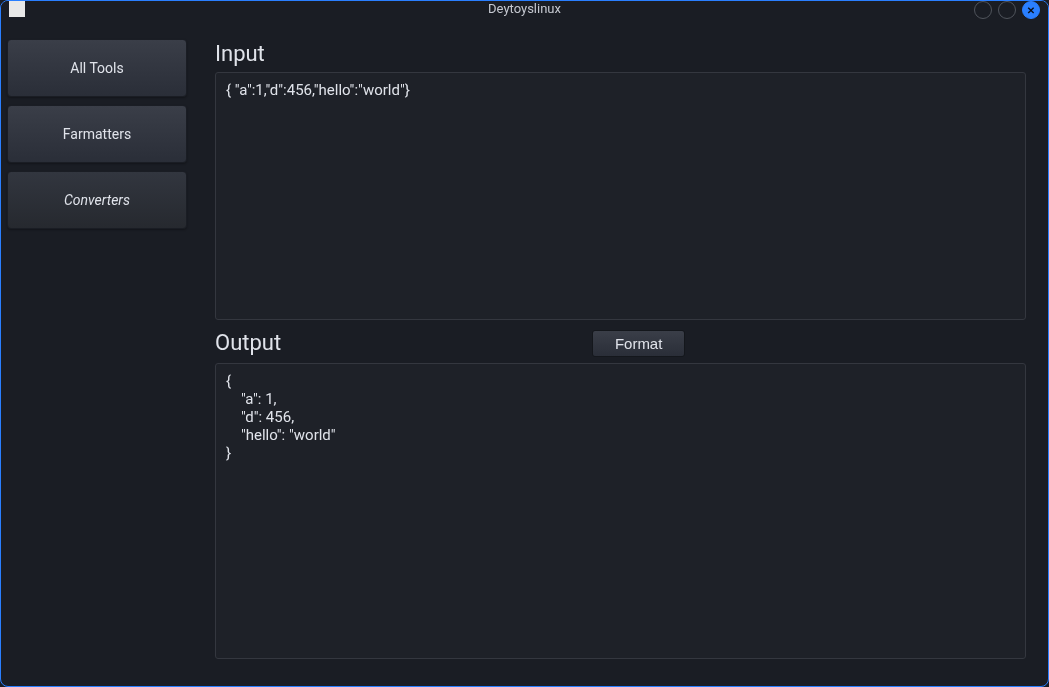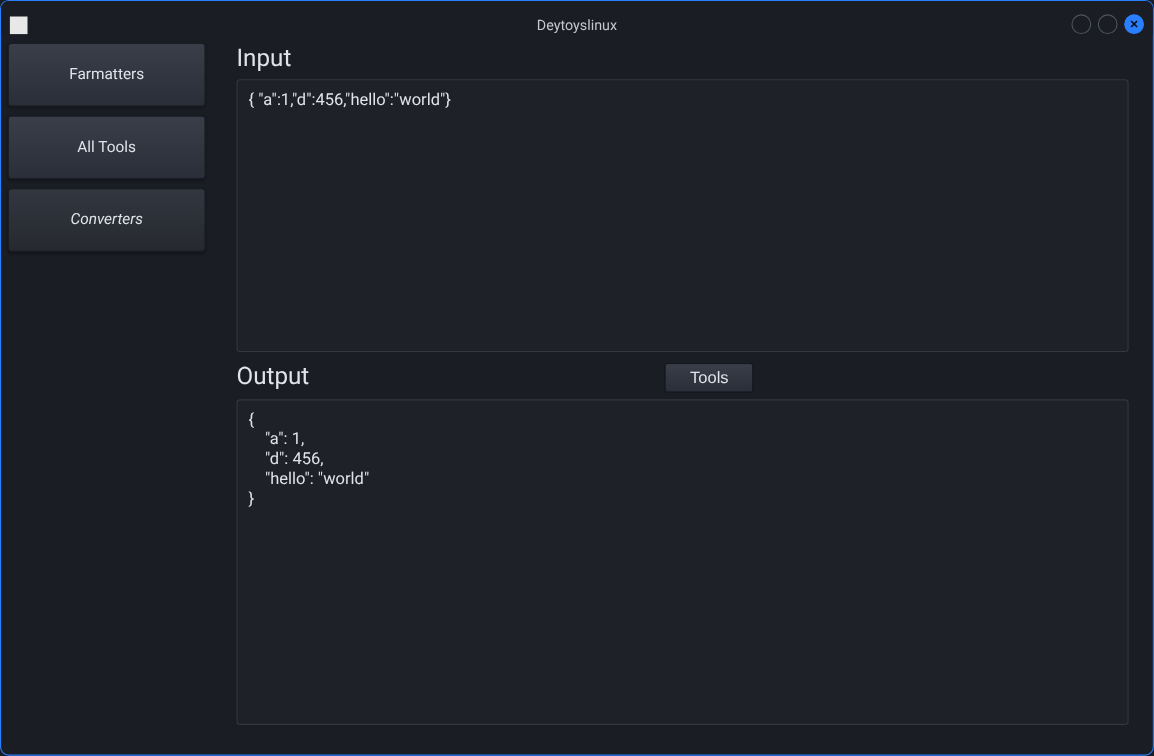--- a/index.html
+++ b/index.html
@@ -13,21 +13,21 @@
       background: #1a1d24;
       font-family: -apple-system, BlinkMacSystemFont, "Segoe UI", Roboto, sans-serif;
       overflow: hidden;
       border: 1px solid #2a7fff;
       border-radius: 8px;
     }
     .titlebar {
       height: 30px;
       background: #1a1d24;
       display: flex;
-      align-items: flex-end;
+      align-items: flex-start;
       padding: 0 8px;
       position: relative;
     }
     .titlebar-icon {
       width: 16px;
       height: 16px;
       background: #e8e8e8;
       margin-right: 8px;
     }
     .titlebar-title {
@@ -154,32 +154,32 @@
   <div class="titlebar-title">Deytoyslinux</div>
   <div class="titlebar-buttons">
     <div class="titlebar-btn"></div>
     <div class="titlebar-btn"></div>
     <div class="titlebar-btn close"></div>
   </div>
 </div>
 
 <div class="content">
   <div class="sidebar">
+    <div class="sidebar-btn">All Tools</div>
     <div class="sidebar-btn">Farmatters</div>
-    <div class="sidebar-btn">All Tools</div>
     <div class="sidebar-btn selected">Converters</div>
   </div>
 
   <div class="main">
     <div class="section-label">Input</div>
     <div class="textbox input-box">{ "a":1,"d":456,"hello":"world"}</div>
 
     <div class="output-header">
       <div class="section-label">Output</div>
-      <button class="format-btn">Tools</button>
+      <button class="format-btn">Format</button>
     </div>
     <div class="textbox output-box">{
     "a": 1,
     "d": 456,
     "hello": "world"
 }</div>
   </div>
 </div>
 
 </body></html>

